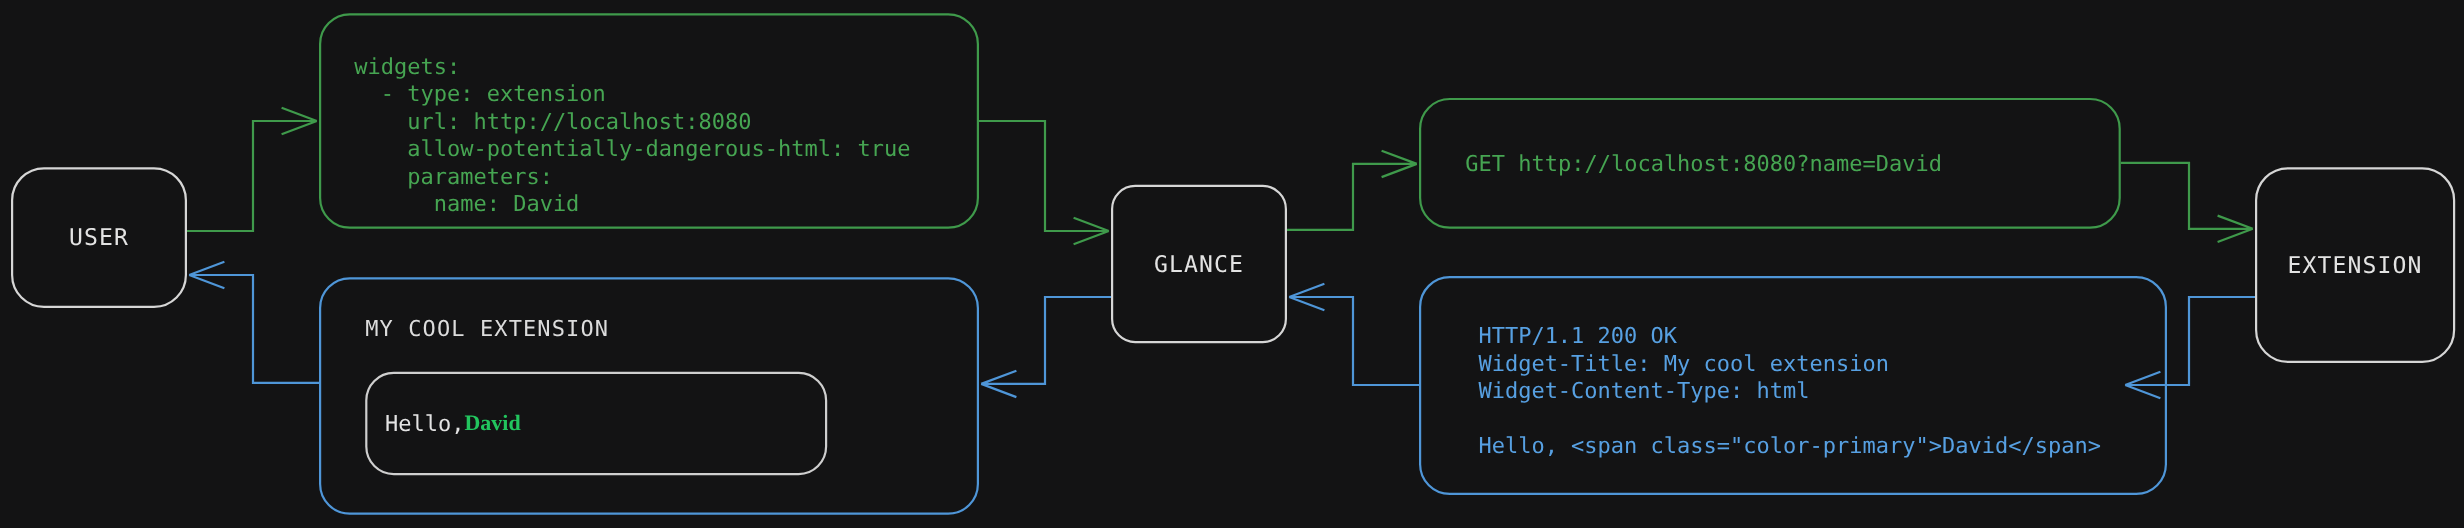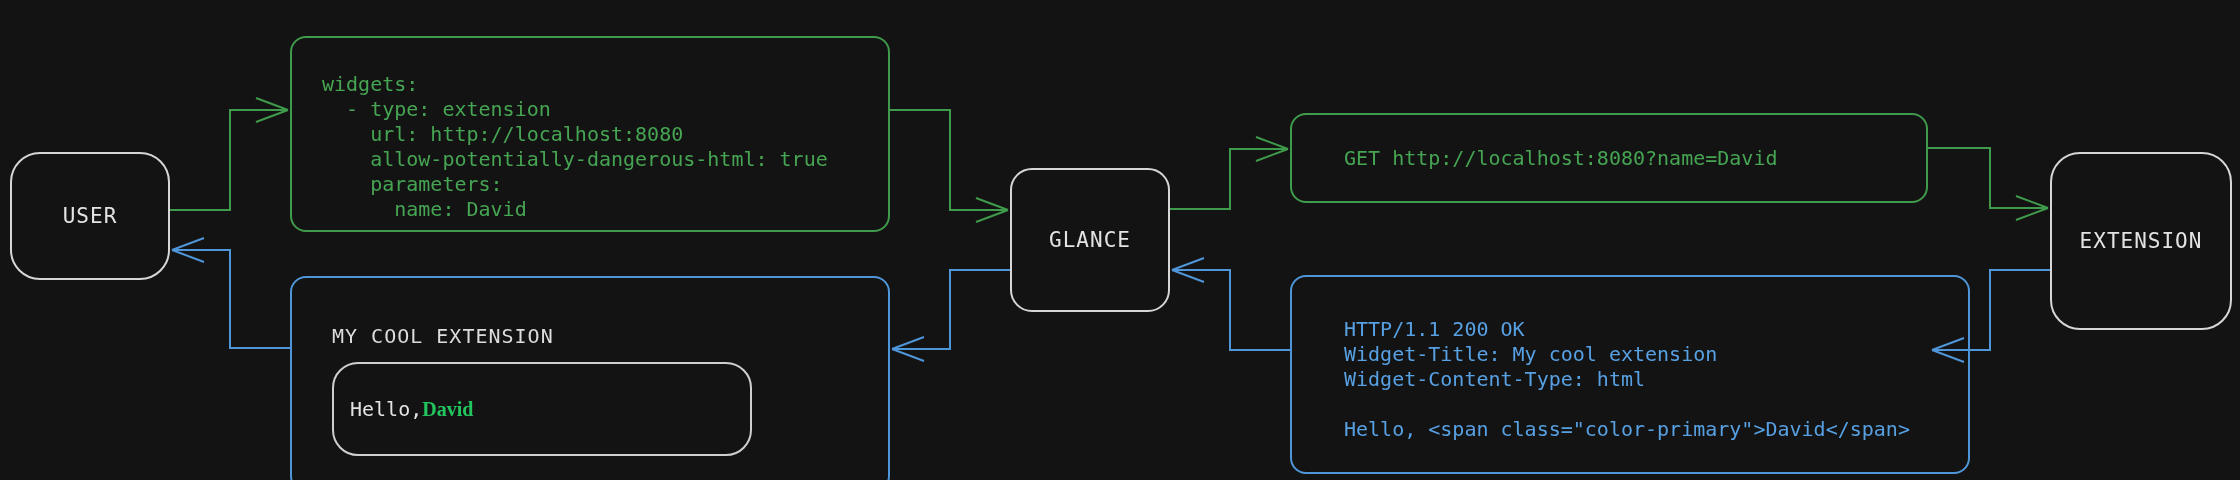--- a/index.html
+++ b/index.html
@@ -10,30 +10,30 @@
   #wires{position:absolute;left:0;top:0;width:2240px;height:480px;}
   .box{position:absolute;box-sizing:border-box;background:transparent;}
   .node{
     border:2px solid #d6d6d6;border-radius:30px;color:#e3e3e3;
     display:flex;align-items:center;justify-content:center;
     font-size:21px;letter-spacing:1px;
   }
   .node-user{left:10px;top:152px;width:160px;height:128px;}
   .node-glance{left:1010px;top:168px;width:160px;height:144px;border-radius:22px;}
   .node-extension{left:2050px;top:152px;width:182px;height:178px;}
-  .msg{border-radius:16px;font-size:20px;margin-top:24px;}
+  .msg{border-radius:28px;font-size:20px;}
   .green-box{border:2px solid #3f9a4b;color:#46a552;}
   .blue-box{border:2px solid #4f96d8;color:#57a0e2;}
   .config-box{left:290px;top:12px;width:600px;height:196px;padding:34px 0 0 30px;}
-  .request-box{left:1290px;top:89px;width:638px;height:90px;display:flex;align-items:center;padding-left:52px;}
+  .request-box{left:1290px;top:89px;width:638px;height:119px;display:flex;align-items:center;padding-left:40px;}
   .response-box{left:1290px;top:251px;width:680px;height:199px;padding:40px 0 0 52px;}
   .widget-box{left:290px;top:252px;width:600px;height:216px;}
   .code-line{white-space:pre;line-height:25px;min-height:25px;}
   .widget-title{
-    position:absolute;left:40px;top:46px;color:#dcdcdc;font-size:20px;letter-spacing:1px;
+    position:absolute;left:40px;top:32px;color:#dcdcdc;font-size:20px;letter-spacing:1px;
   }
   .greeting-box{
     position:absolute;left:40px;top:84px;width:420px;height:94px;
     border:2px solid #cfcfcf;border-radius:26px;
     display:flex;align-items:center;padding-left:16px;box-sizing:border-box;
     color:#e3e3e3;font-size:20px;
   }
   .greeting-name{color:#22c55e;font-weight:bold;font-family:Liberation Serif, serif;}
 </style>
 </head>

